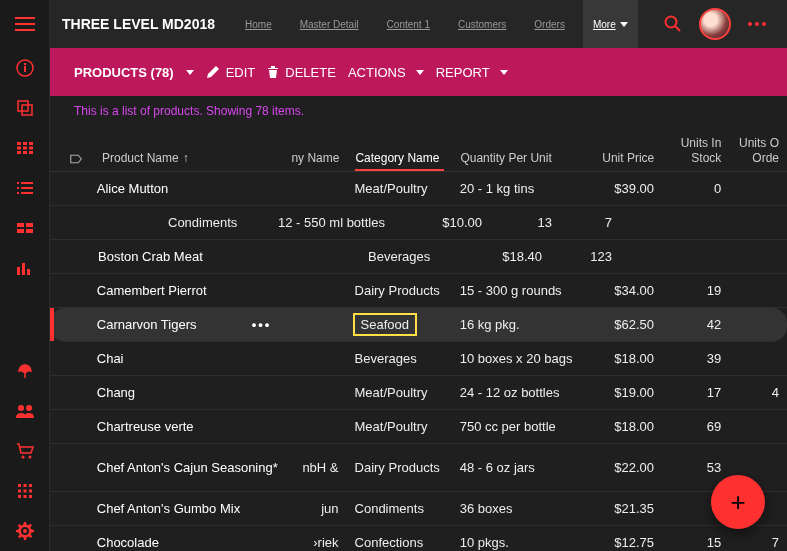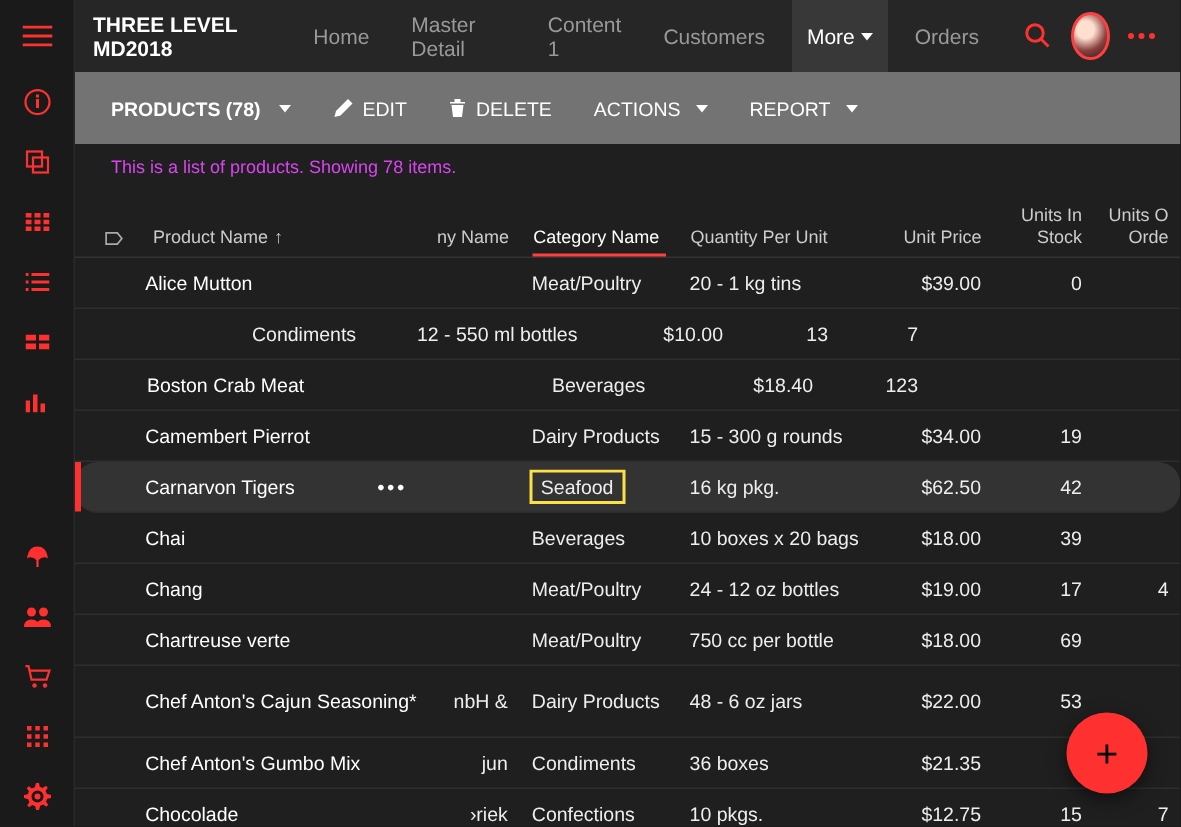--- a/index.html
+++ b/index.html
@@ -34,33 +34,33 @@
 .main { flex: 1; display: flex; flex-direction: column; overflow: hidden; }
 .topbar {
   height: 48px;
   background: #262626;
   display: flex;
   align-items: center;
   padding: 0 12px;
   gap: 8px;
 }
 .app-title { font-weight: 700; color: #fff; margin-right: 12px; font-size: 14px; }
-.nav-item { color: #999; padding: 0 10px; cursor: pointer; font-size: 14px; height: 48px; display: flex; align-items: center; }
+.nav-item { color: #999; padding: 0 10px; cursor: pointer; font-size: 10px; height: 48px; display: flex; align-items: center; text-decoration: underline; }
 .nav-item.more { background: #383838; color: #fff; }
 .nav-item .chev { margin-left: 4px; }
 .topbar-spacer { flex: 1; }
 .topbar-action { width: 36px; height: 36px; display: flex; align-items: center; justify-content: center; color: #ff3030; cursor: pointer; }
 .avatar { width: 32px; height: 32px; border-radius: 50%; background: radial-gradient(circle at 35% 35%, #ffe0d0 25%, #8a4040 60%, #2a1818); border: 2px solid #ff4040; }
 .toolbar {
   height: 48px;
   display: flex;
   align-items: center;
   padding: 0 24px;
-  gap: 28px;
-  background: #737373;
+  gap: 12px;
+  background: #be185d;
 }
 .toolbar-item { display: flex; align-items: center; gap: 6px; color: #fff; cursor: pointer; font-size: 13px; }
 .toolbar-item.title { font-weight: 600; }
 .helper-text { padding: 8px 24px; color: #d946ef; font-size: 12px; background: #1f1f1f; }
 .table-wrap { flex: 1; overflow: hidden; background: #1f1f1f; position: relative; }
 .thead {
   display: flex;
   border-bottom: 1px solid #333;
   height: 46px;
   align-items: flex-end;
@@ -236,25 +236,25 @@
     </div>
   </div>
 
   <div class="main">
     <div class="topbar">
       <div class="app-title">THREE LEVEL MD2018</div>
       <div class="nav-item">Home</div>
       <div class="nav-item">Master Detail</div>
       <div class="nav-item">Content 1</div>
       <div class="nav-item">Customers</div>
+      <div class="nav-item">Orders</div>
       <div class="nav-item more">
           <span>More</span>
           <span class="chev chev-down"></span>
         </div>
-      <div class="nav-item">Orders</div>
       <div class="topbar-spacer"></div>
       <div class="topbar-action">
         <svg width="18" height="18" viewBox="0 0 18 18">
             <circle cx="7" cy="7" r="5.5" stroke="currentColor" stroke-width="2" fill="none"></circle>
             <path d="M11 11l5 5" stroke="currentColor" stroke-width="2"></path>
           </svg>
       </div>
       <div class="avatar"></div>
       <div class="topbar-action">
         <svg width="18" height="4" viewBox="0 0 18 4">

